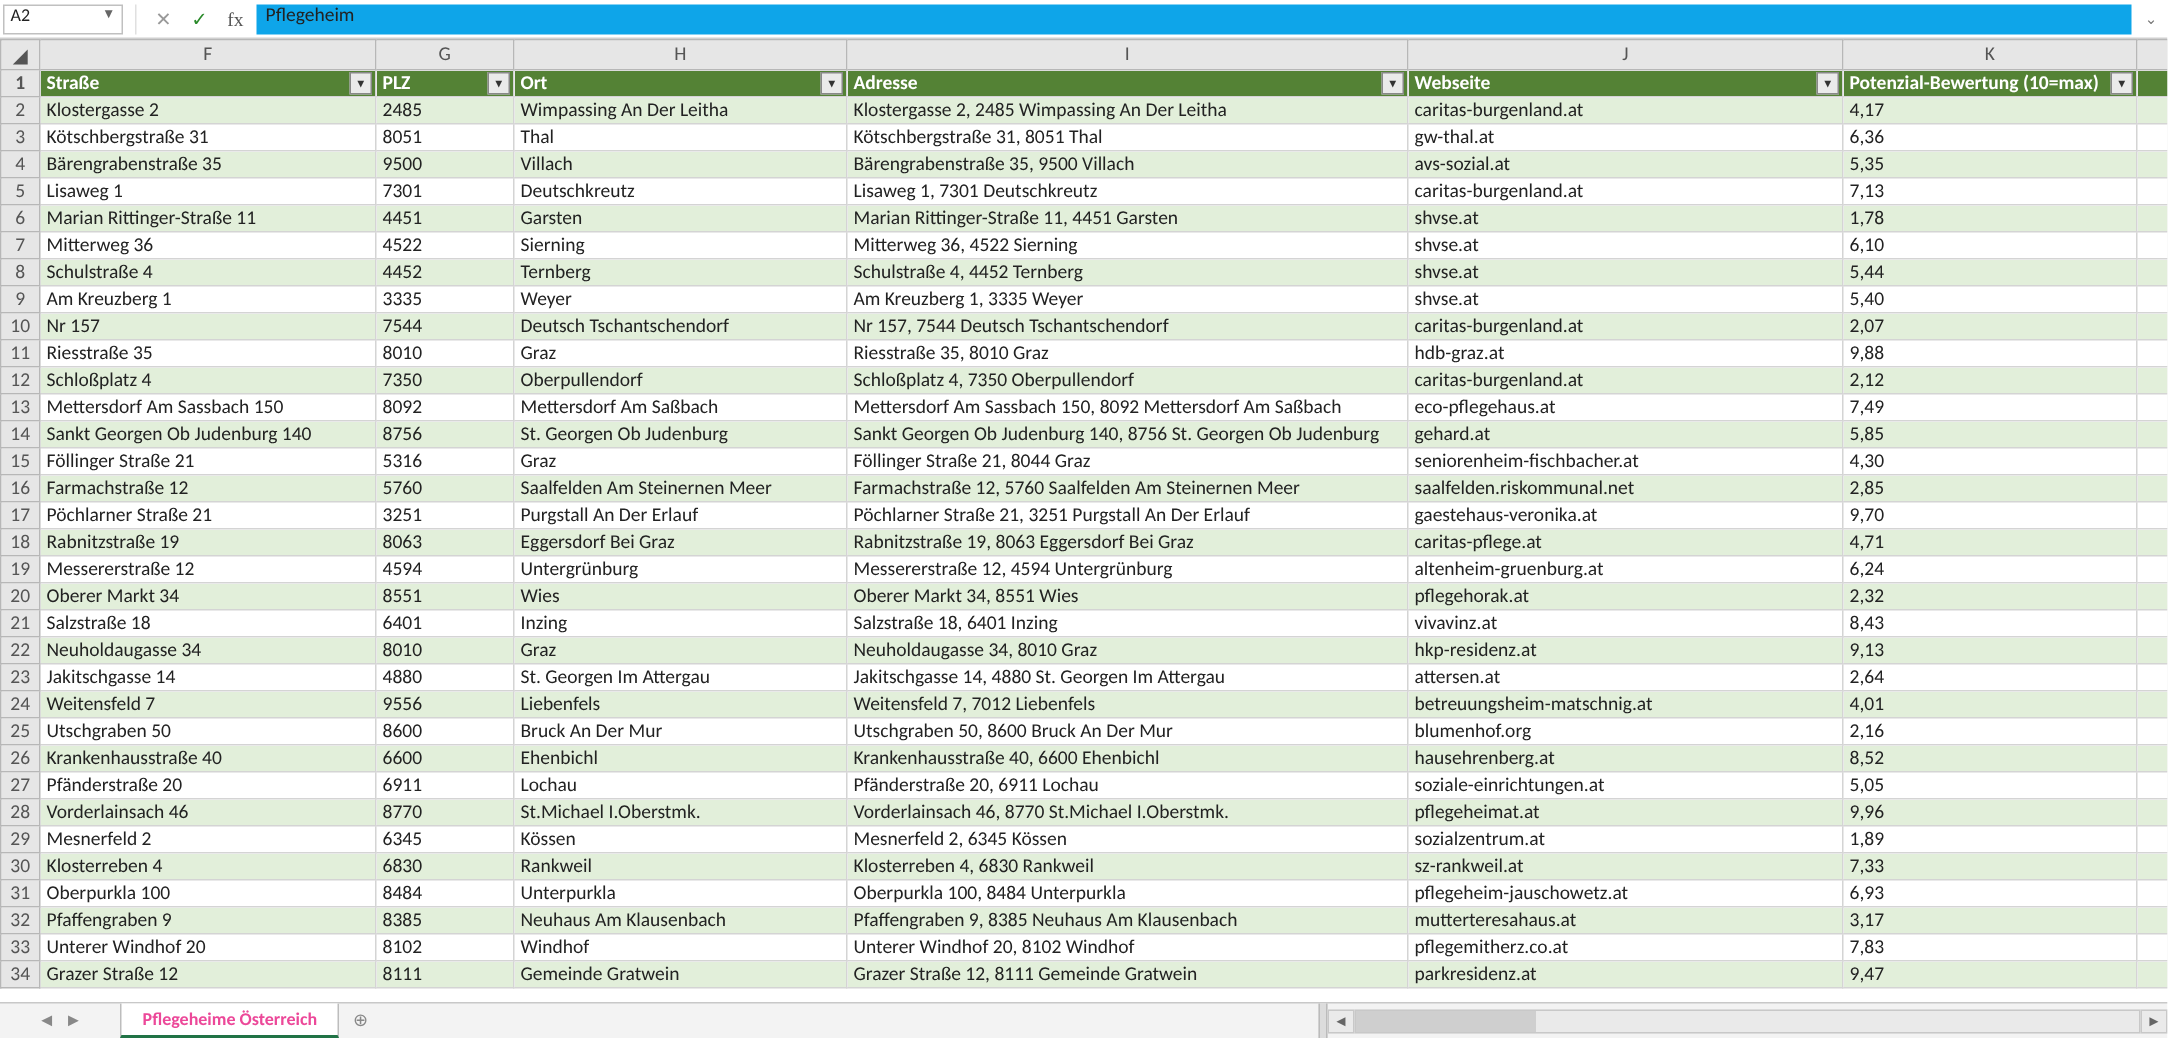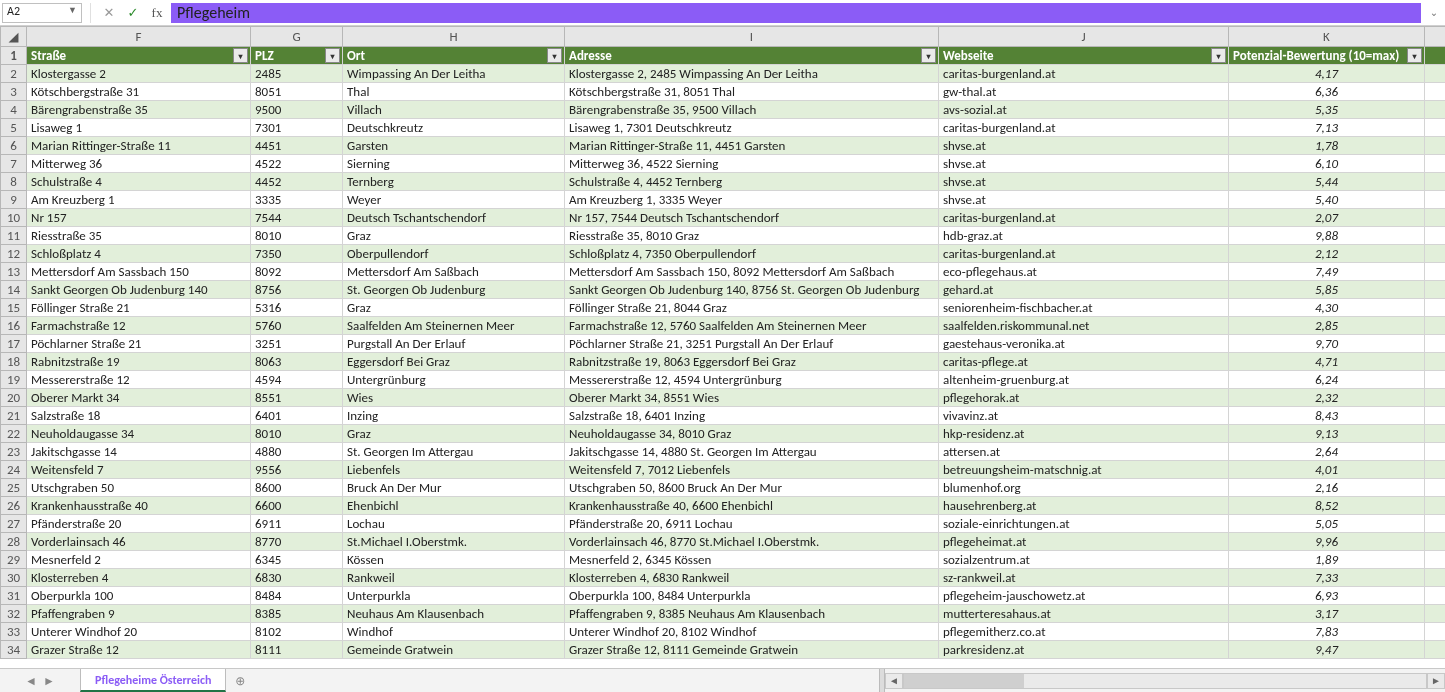--- a/index.html
+++ b/index.html
@@ -6,52 +6,52 @@
   body { font-family: Calibri, Arial, sans-serif; font-size: 13px; background: #fff; color: #222; overflow: hidden; height: 692px; width: 1445px; position: relative; }
 
   
   .fbar { display: flex; align-items: center; height: 26px; border-bottom: 1px solid #d0d0d0; background: #fff; padding: 0 2px; gap: 4px; }
   .namebox { width: 80px; height: 20px; border: 1px solid #c0c0c0; font-size: 12px; padding: 0 4px; display:flex; justify-content:space-between; background:#fff;}
   .namebox .dd { font-size: 9px; color: #666; }
   .sep { width:1px; height:20px; background:#e0e0e0; margin: 0 4px;}
   .fbtn { width:20px; height:20px; display:flex; align-items:center; justify-content:center; color:#999; font-size:13px;}
   .fbtn.fx { font-family: "Times New Roman", serif; color:#555;}
   .fbtn.green{ color:#2a8a2a;}
-  .finput { flex:1; height:20px; border:none; padding:0 6px; font-size:16px; background:#8b5cf6;}
+  .finput { flex:1; height:20px; border:none; padding:0 6px; font-size:13px; background:#0ea5e9;}
   .expand { width:18px; text-align:center; color:#777; font-size:10px;}
 
   
   .grid-wrap { position: relative; height: 640px; overflow: hidden; }
   table.sheet { border-collapse: collapse; table-layout: fixed; width: 1445px; }
   .sheet th, .sheet td { border: 1px solid #d4d4d4; height: 18px; padding: 0 4px; white-space: nowrap; overflow: hidden; text-overflow: clip; font-size: 13px; }
   .sheet thead th { background: #e6e6e6; font-weight: normal; color:#555; text-align:center; height:20px; border-color:#b7b7b7;}
   .sheet .corner { background:#e6e6e6; border-right:1px solid #b7b7b7; border-bottom:1px solid #b7b7b7;}
   .sheet .rowhead { background:#e6e6e6; text-align:center; color:#555; width:26px; border-color:#b7b7b7;}
 
   
   tr.thead td { background:#548235; color:#fff; font-weight:bold; position:relative; }
   tr.thead td .filter { position:absolute; right:2px; top:1px; width:15px; height:15px; background:#eaeaea; border:1px solid #888; display:flex; align-items:center; justify-content:center; font-size:8px; color:#333;}
   tr.bandA td { background:#e2efda; }
   tr.bandB td { background:#ffffff; }
-  td.num { text-align:center;font-style:italic; }
+  td.num { text-align:left; }
 
   
   col.cR { width:26px; }
   col.cF { width:224px; }
   col.cG { width:92px; }
   col.cH { width:222px; }
   col.cI { width:374px; }
   col.cJ { width:290px; }
   col.cK { width:196px; }
   col.cRest{ width:21px;}
 
   
   .tabs { position:absolute; left:0; right:0; bottom:0; height:24px; background:#f3f3f3; border-top:1px solid #c8c8c8; display:flex; align-items:stretch; font-size:12px;}
   .tabs .nav { width:80px; display:flex; align-items:center; justify-content:center; gap:6px; color:#888;}
-  .tabs .tab { padding:0 14px; display:flex; align-items:center; background:#fff; border:1px solid #bdbdbd; border-top:none; border-bottom:2px solid #217346; font-weight:bold; color:#8b5cf6;}
+  .tabs .tab { padding:0 14px; display:flex; align-items:center; background:#fff; border:1px solid #bdbdbd; border-top:none; border-bottom:2px solid #217346; font-weight:bold; color:#ec4899;}
   .tabs .add { width:28px; display:flex; align-items:center; justify-content:center; color:#888;}
   .tabs .spacer{flex:1;}
   .tabs .hscroll{ width:560px; display:flex; align-items:center;}
   .tabs .hscroll .btn{ width:18px; text-align:center; color:#666; background:#eaeaea; border:1px solid #c8c8c8; height:16px; font-size:10px; display:flex;align-items:center;justify-content:center;}
   .tabs .hscroll .track{ flex:1; background:#eaeaea; height:16px; border:1px solid #c8c8c8; position:relative;}
   .tabs .hscroll .thumb{ position:absolute; left:0; top:0; bottom:0; width:120px; background:#cfcfcf;}
   .tabs .split{ width:6px; background:#dcdcdc; border-left:1px solid #bbb; border-right:1px solid #bbb;}
 </style>
 </head>
 <body>

